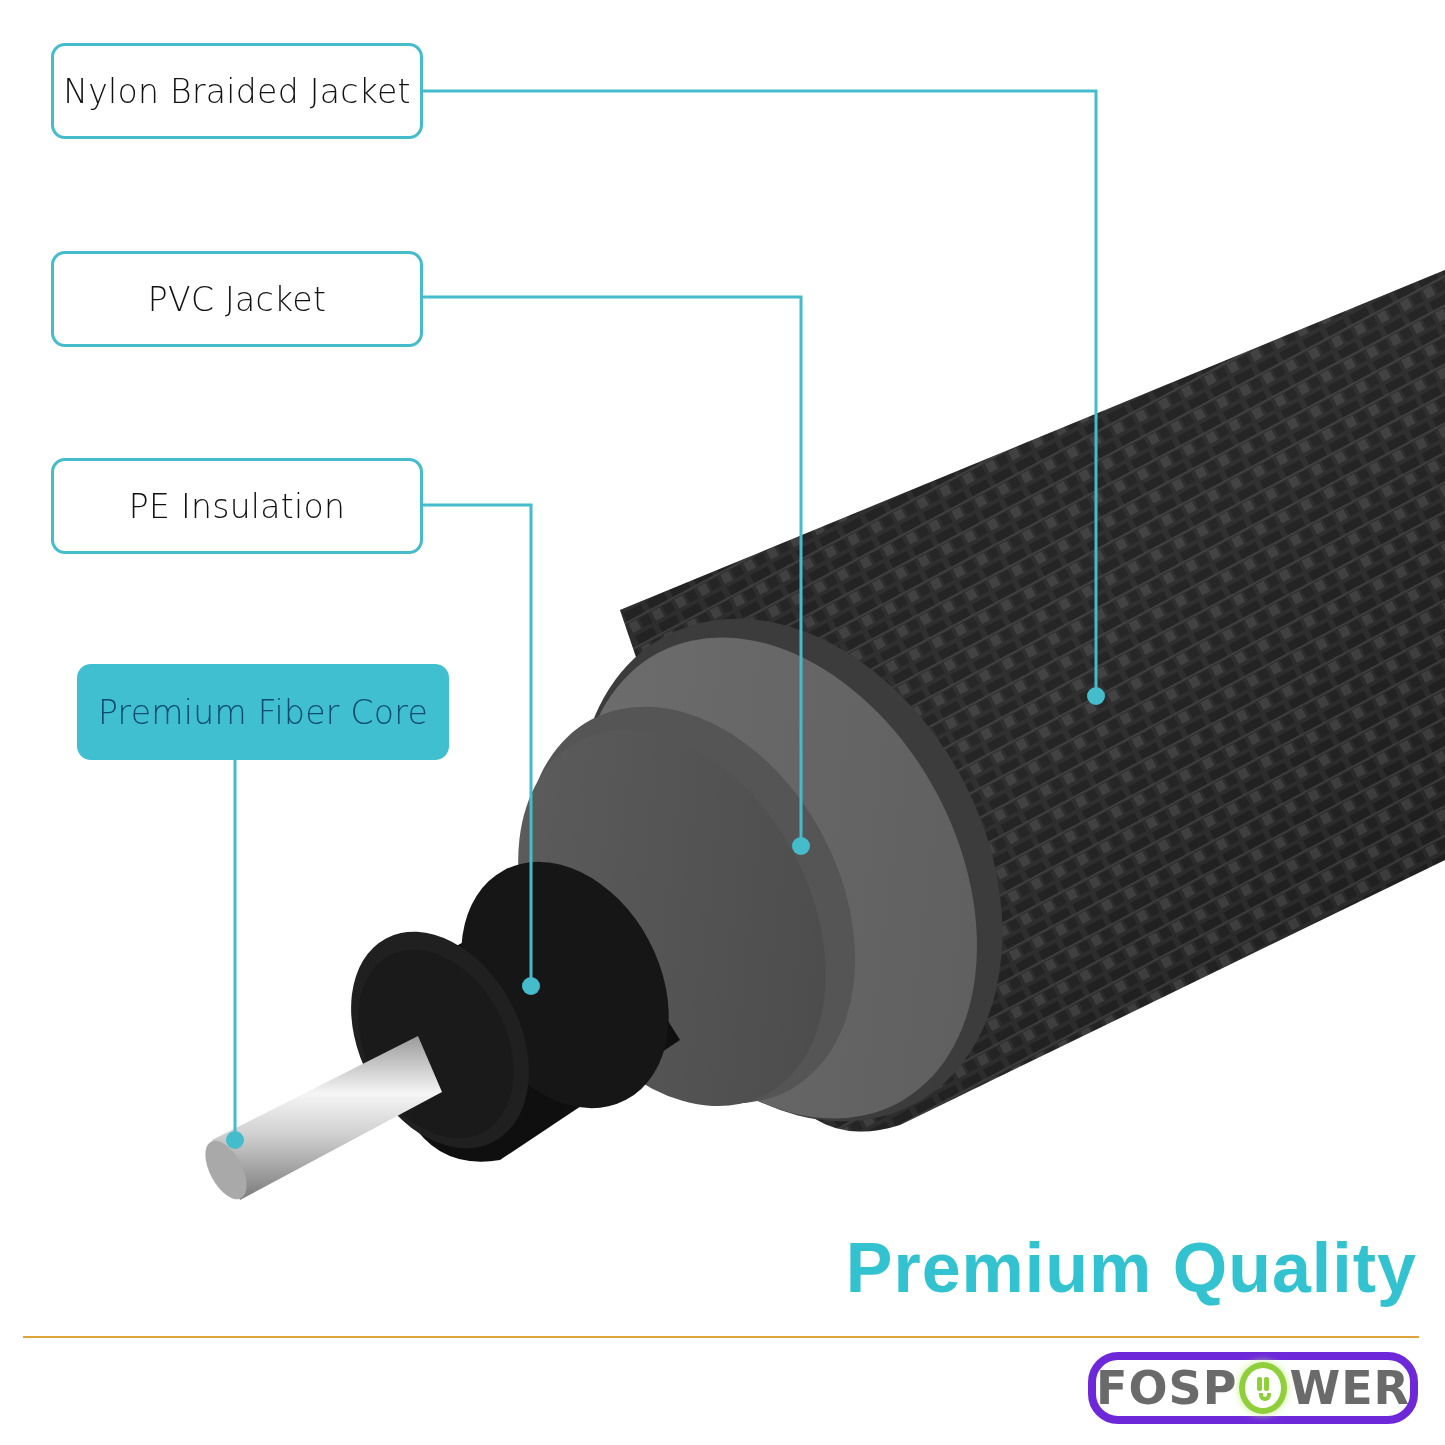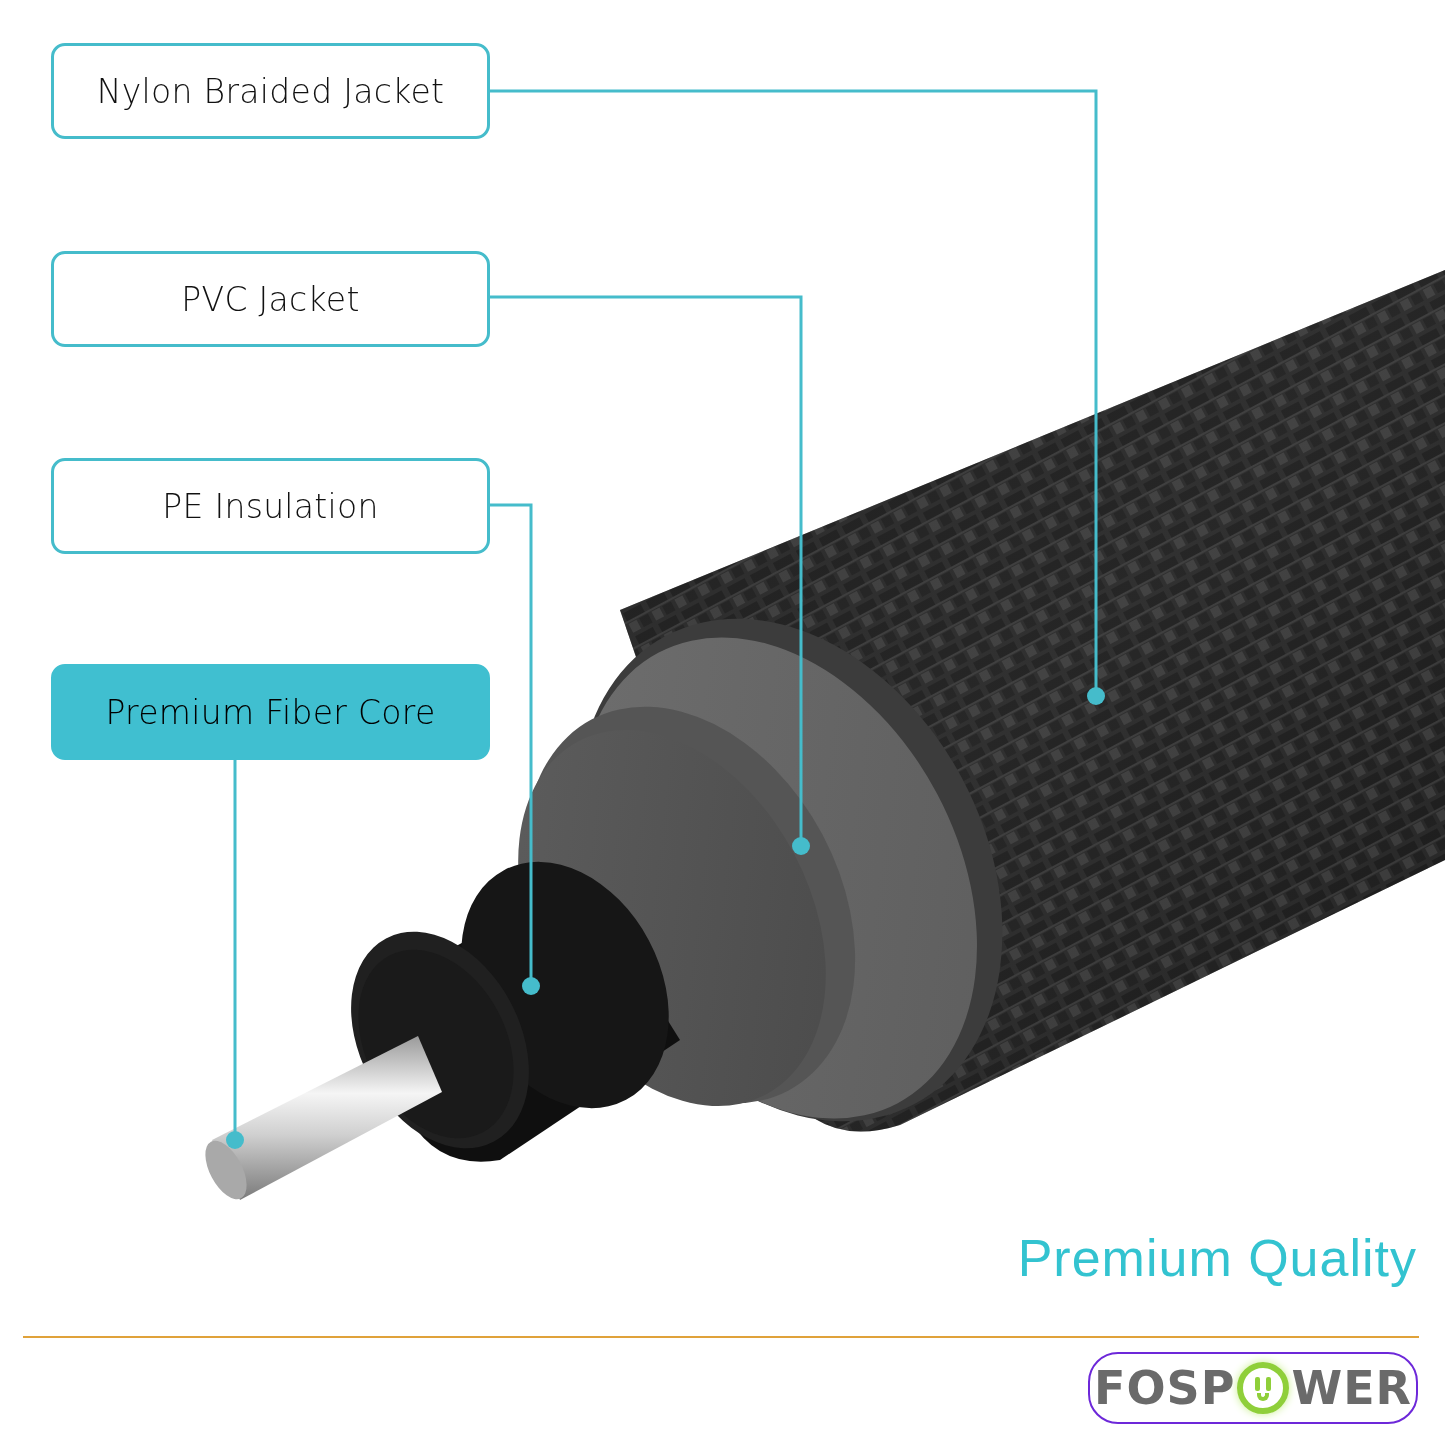--- a/index.html
+++ b/index.html
@@ -2,66 +2,67 @@
 <html><head>
 <meta charset="utf-8">
 <style>
   * { box-sizing: border-box; margin: 0; padding: 0; }
   html, body { width: 1445px; height: 1445px; background: #ffffff; overflow: hidden; }
   body { position: relative; font-family: "DejaVu Sans", sans-serif; }
 
   .label-box {
     position: absolute;
     left: 51px;
-    width: 439px;
+    width: 372px;
     height: 96px;
     border: 3px solid #45bccb;
     border-radius: 14px;
     background: #fff;
     display: flex;
     align-items: center;
     justify-content: center;
     font-size: 33px;
     color: #111;
     font-weight: 300;
     letter-spacing: 0.3px;
   }
   .label-box.filled {
     background: #40bfd0;
     border-color: #40bfd0;
-    color: #000000;
+    color: #0c4a6e;
+    margin-left: 26px;
   }
 
   #diagram-svg { position: absolute; left: 0; top: 0; width: 1445px; height: 1445px; }
 
   .tagline {
     position: absolute;
     right: 28px;
     top: 1228px;
     font-family: "Liberation Sans", sans-serif;
-    font-size: 52px;
+    font-size: 70px;
     color: #33c3d0;
     letter-spacing: 1px;
-    font-weight: 400;
+    font-weight: 700;
   }
   .divider {
     position: absolute;
     left: 23px;
     top: 1336px;
     width: 1396px;
     height: 2px;
     background: #e0a23a;
   }
   .logo {
     position: absolute;
     left: 1088px;
     top: 1352px;
     width: 330px;
     height: 72px;
-    border: 2px solid #6d28d9;
+    border: 8px solid #6d28d9;
     border-radius: 30px;
     background: #fff;
     display: flex;
     align-items: center;
     justify-content: center;
     font-family: "DejaVu Sans", sans-serif;
     font-weight: bold;
     font-size: 46px;
     color: #6a6a6a;
     letter-spacing: 1px;

